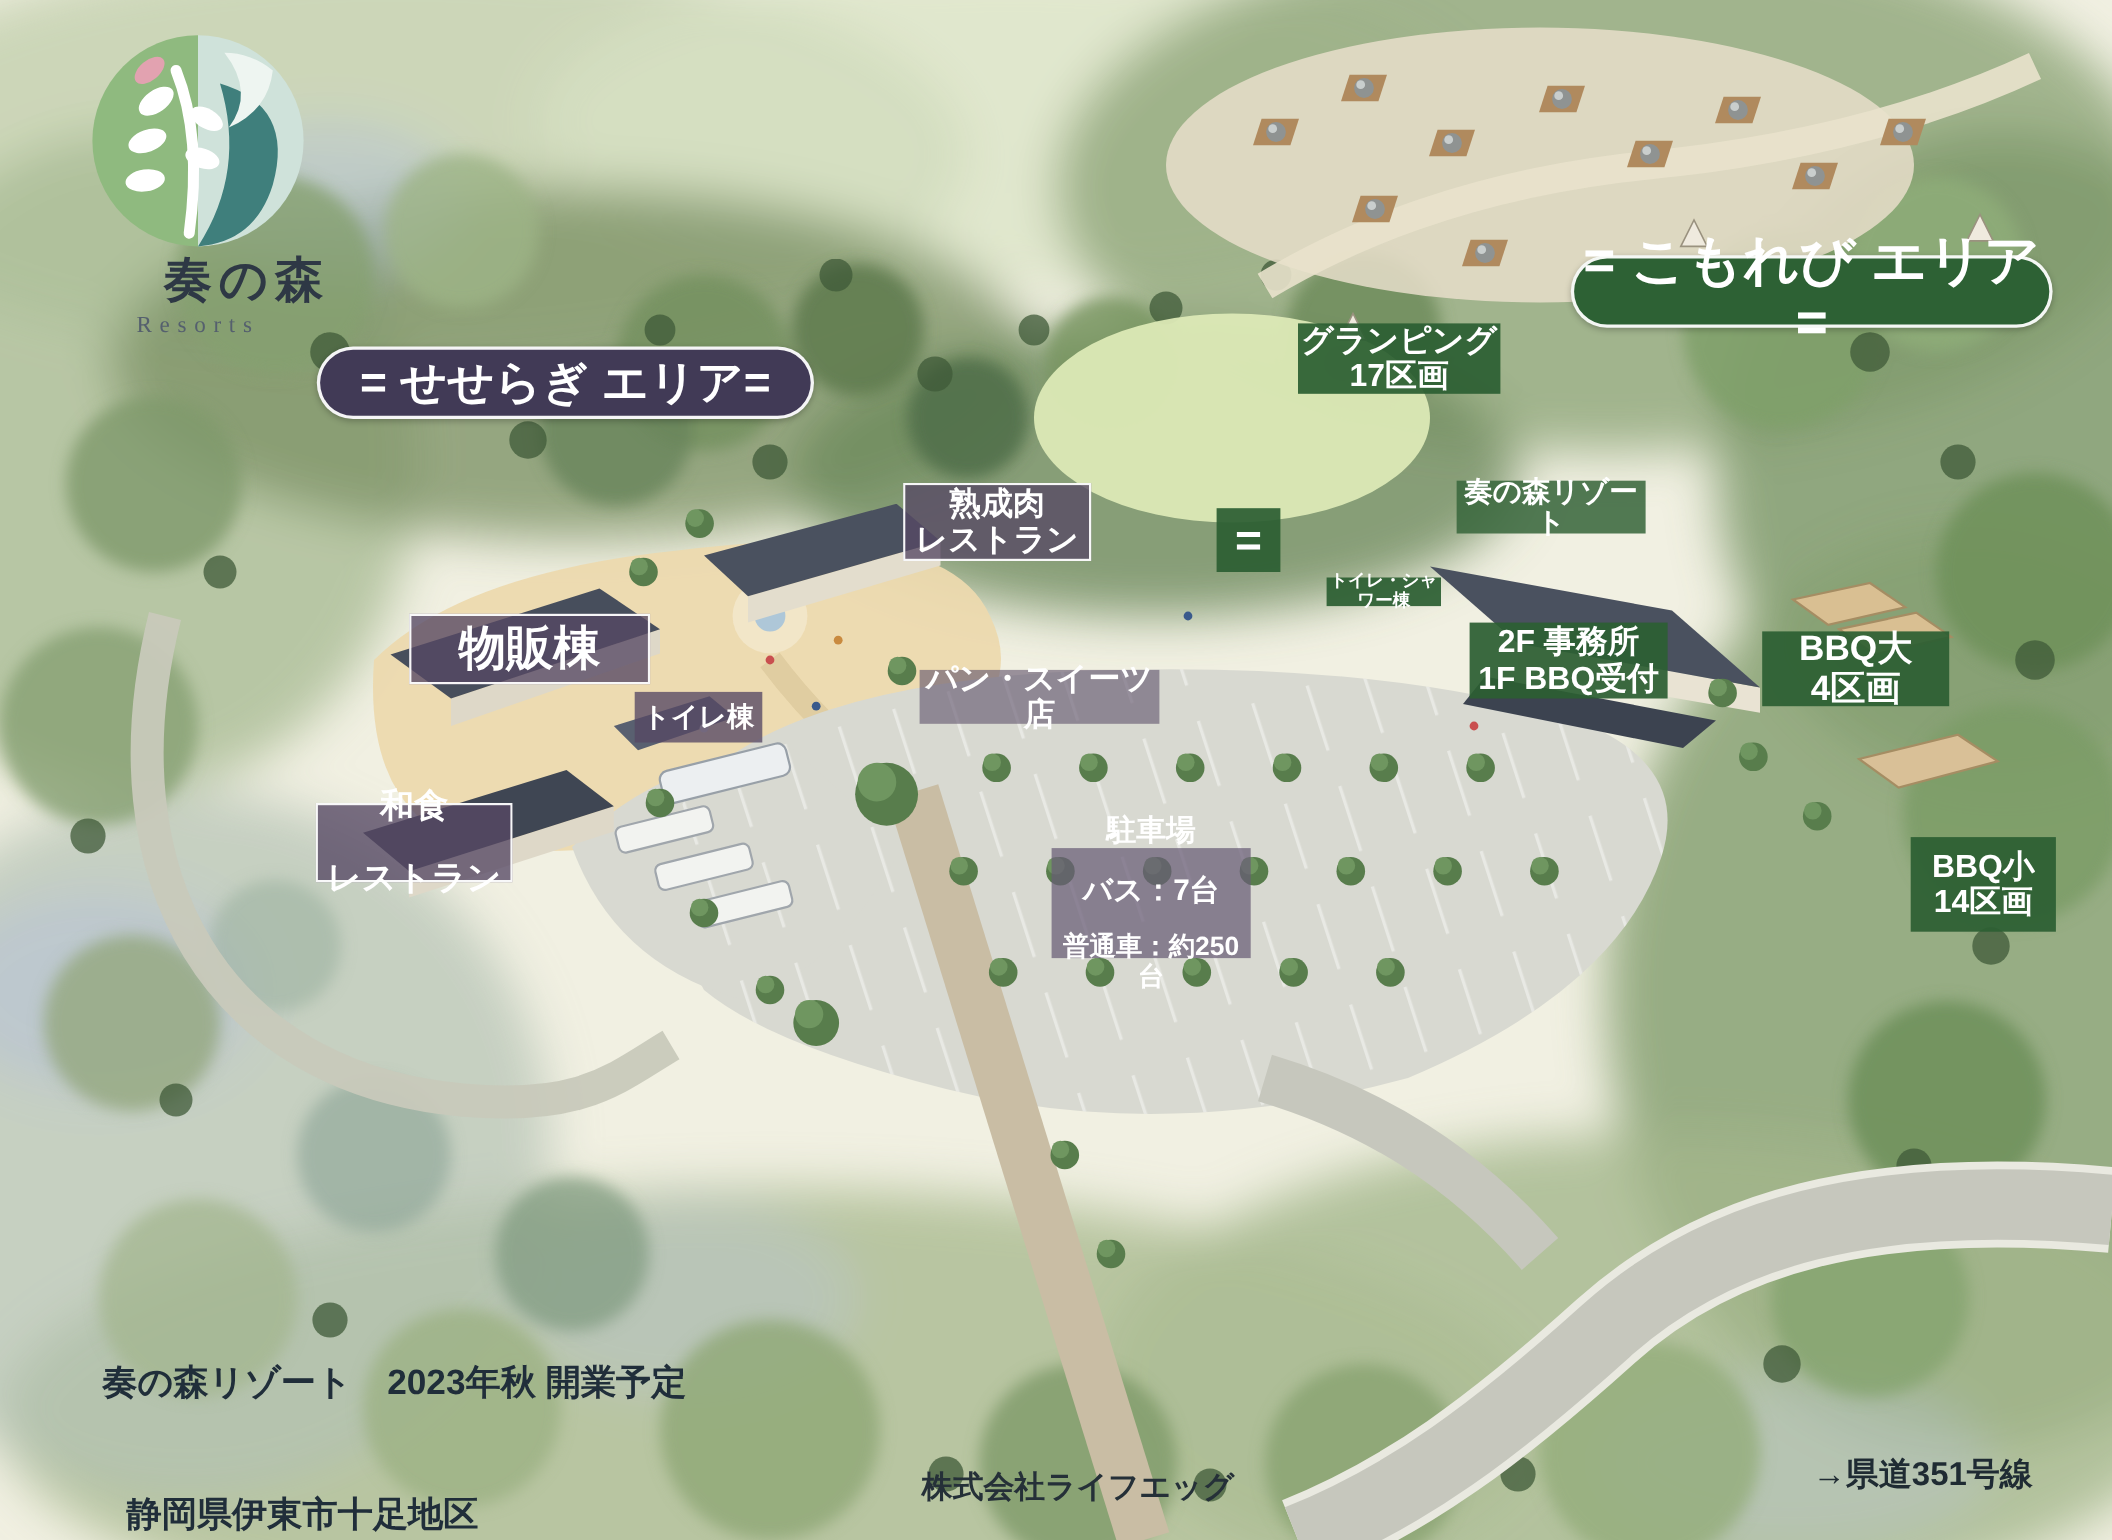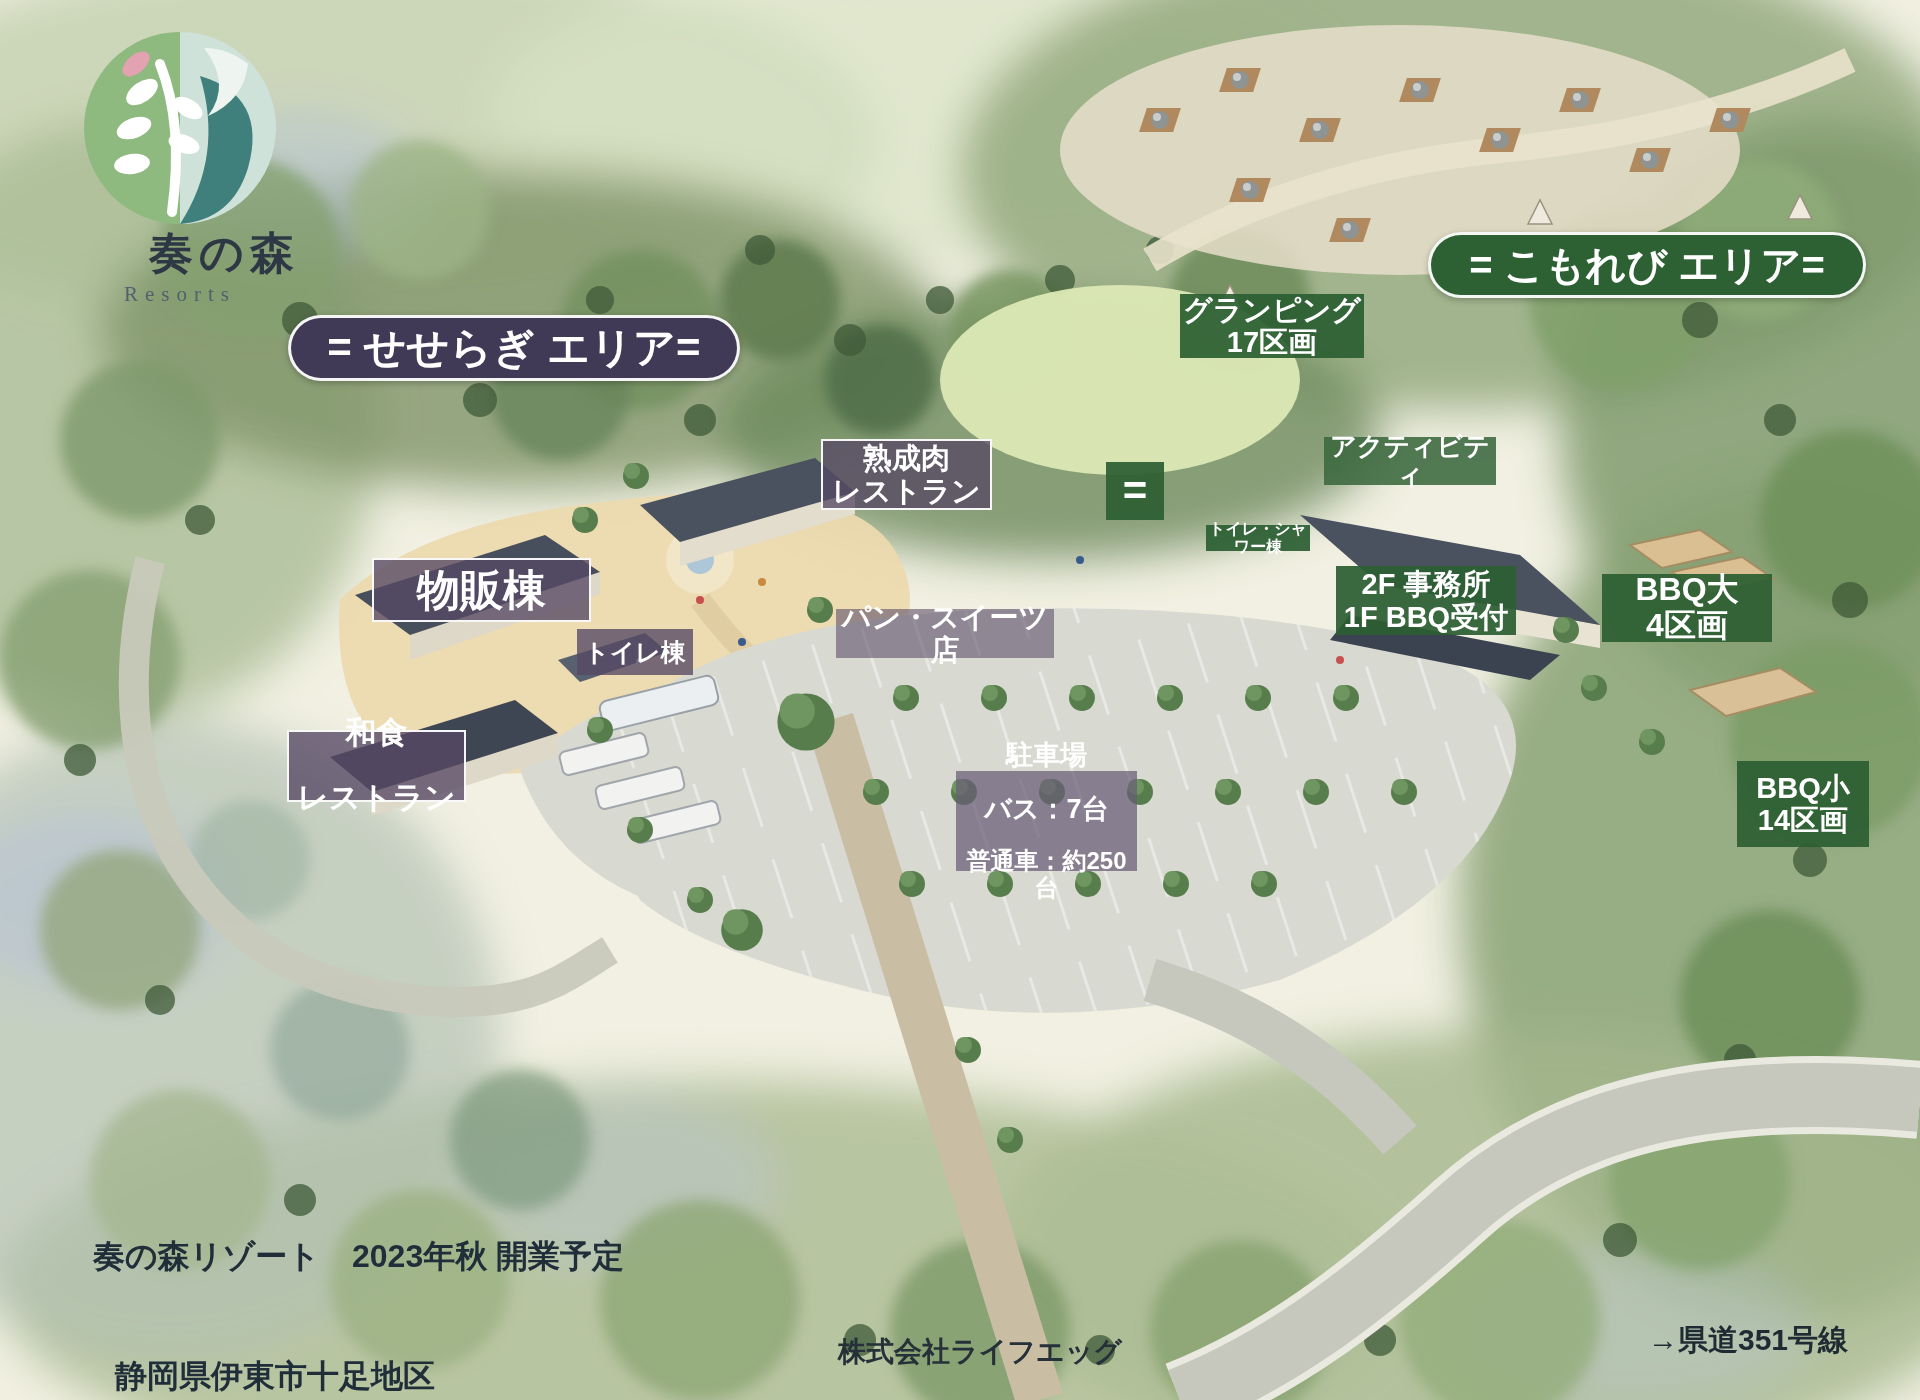--- a/index.html
+++ b/index.html
@@ -18,21 +18,21 @@
   .lb{position:absolute;display:flex;flex-direction:column;align-items:center;
     justify-content:center;color:#fff;font-weight:bold;text-align:center;
     line-height:1.12;box-sizing:border-box;}
   .green{background:rgba(44,95,51,.93);}
   .purple{background:rgba(86,72,100,.78);}
   .bw{border:3px solid rgba(255,255,255,.95);}
   .pill{border-radius:40px;border:3px solid rgba(255,255,255,.95);
     box-shadow:0 2px 6px rgba(0,0,0,.25);}
 
   .banner-seseragi{left:288px;top:315px;width:452px;height:66px;background:#413a56;font-size:42px;}
-  .banner-komorebi{left:1428px;top:232px;width:438px;height:66px;background:#2d6134;font-size:40px;}
+  .banner-komorebi{left:1428px;top:232px;width:438px;height:66px;background:#2d6134;font-size:50px;}
 
   .bx-glamping{left:1180px;top:294px;width:184px;height:64px;font-size:29px;}
   .bx-activity{left:1324px;top:437px;width:172px;height:48px;font-size:26px;background:rgba(58,104,62,.88);}
   .bx-equals{left:1106px;top:462px;width:58px;height:58px;font-size:42px;}
   .bx-meat{left:821px;top:439px;width:171px;height:71px;font-size:29px;border-width:2px;}
   .bx-retail{left:372px;top:558px;width:219px;height:64px;font-size:43px;border-width:2px;}
   .bx-toilet{left:577px;top:629px;width:116px;height:46px;font-size:25px;}
   .bx-bakery{left:836px;top:609px;width:218px;height:49px;font-size:29px;background:rgba(98,85,110,.62);}
   .bx-tshower{left:1206px;top:525px;width:104px;height:26px;font-size:16px;}
   .bx-office{left:1336px;top:566px;width:180px;height:69px;font-size:29px;}
@@ -290,21 +290,21 @@
   <div class="lb pill banner-komorebi">
     <span>= こもれび エリア=</span>
   </div>
 
   <div class="lb green bx-glamping">
     <span>グランピング</span>
     <span>17区画</span>
   </div>
 
   <div class="lb green bx-activity">
-    <span>アクティビティ</span>
+    <span>奏の森リゾート</span>
   </div>
 
   <div class="lb green bx-equals">
     <span>=</span>
   </div>
 
   <div class="lb purple bw bx-meat">
     <span>熟成肉</span>
     <span>レストラン</span>
   </div>

